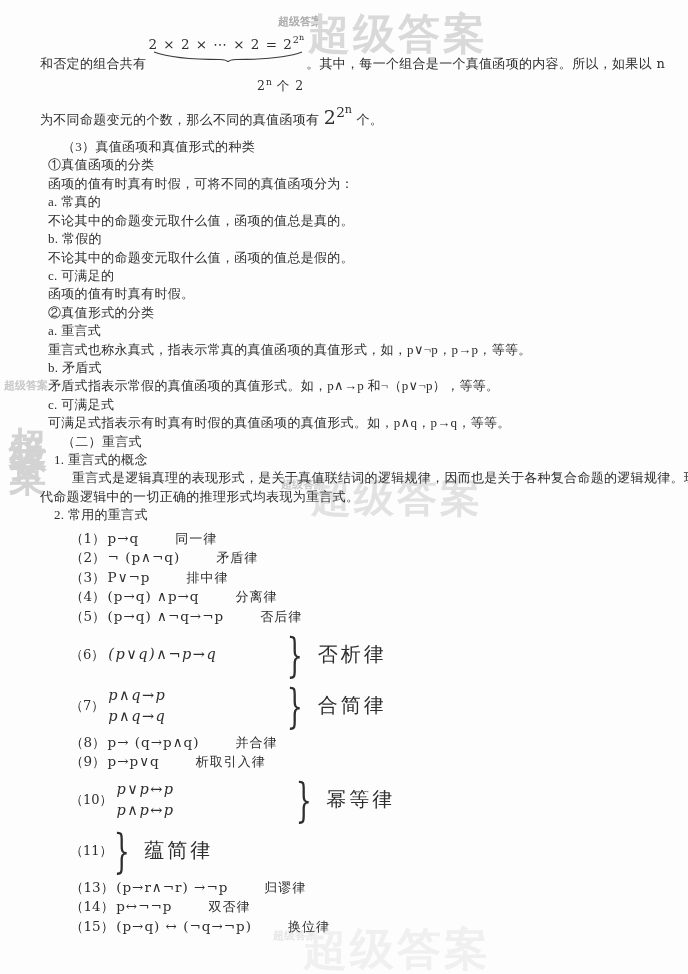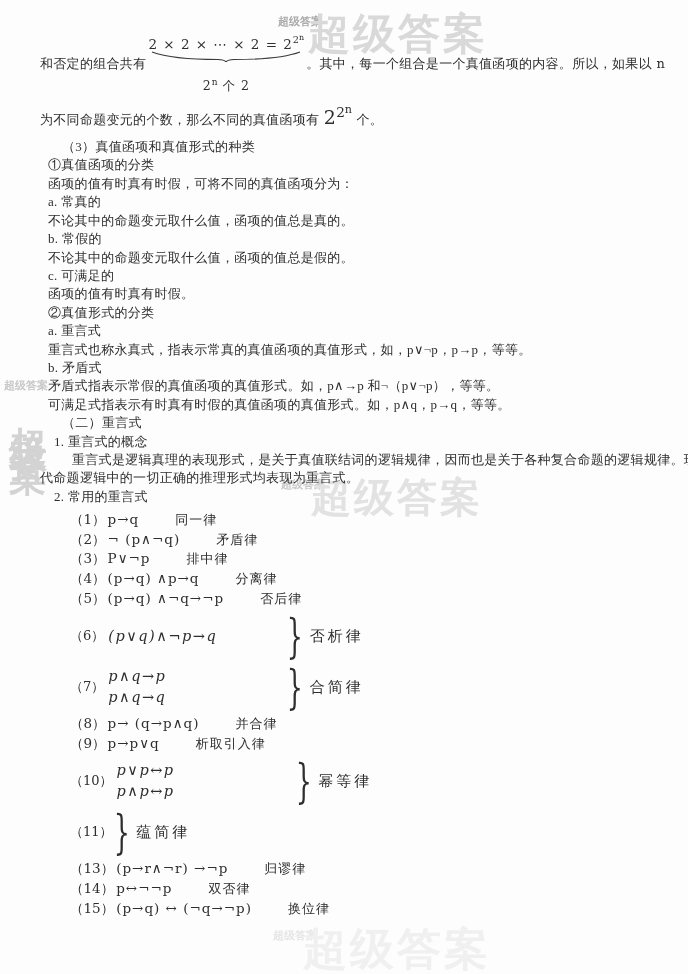--- a/index.html
+++ b/index.html
@@ -30,21 +30,21 @@
   .wm-bottom .wm-logo{color:#e6e6e6;margin-top:10px;}
   .wm-left{left:2px;top:380px;}
   .wm-left .wm-logo{color:#c8c8c8;display:block;margin-left:2px;}
   .wm-left .wm-text{writing-mode:vertical-rl;font-size:38px;color:#d3d3d3;letter-spacing:9px;margin-top:4px;display:block;}
 
   
   .content{position:absolute;left:40px;top:34px;width:616px;z-index:1;font-size:13px;letter-spacing:.3px;}
 
   
   .p1{display:flex;align-items:center;white-space:nowrap;}
-  .formula{display:inline-flex;flex-direction:column;align-items:center;margin:0 2px;line-height:1.1;}
+  .formula{display:inline-flex;flex-direction:column;align-items:flex-end;margin:0 2px;line-height:1.1;}
   .fx-top{font-size:13.5px;letter-spacing:1px;}
   .fx-label{font-size:12.5px;letter-spacing:1px;margin-top:16px;}
   .sup{font-size:.72em;vertical-align:.55em;letter-spacing:0;}
   .sup .sup{font-size:.82em;vertical-align:.4em;}
   .p2{margin-top:9px;white-space:nowrap;}
   .big2{font-size:19px;margin-top:29px;}
 
   
   .bodylines{margin-top:9px;font-family:Liberation Serif, serif;}
   .bl{line-height:18.4px;padding-left:8px;white-space:nowrap;}
@@ -56,21 +56,21 @@
   
   .items{padding-left:30px;margin-top:4px;}
   .item{line-height:18.6px;white-space:nowrap;font-size:13.5px;}
   .ino{letter-spacing:0;}
   .ifo{margin-left:2px;letter-spacing:1px;}
   .ilaw{margin-left:36px;font-size:13px;letter-spacing:1px;}
   .group{display:flex;align-items:center;margin:5px 0 4px 0;}
   .glines{width:178px;margin-left:4px;}
   .gline{font-style:italic;font-size:14.5px;line-height:21px;letter-spacing:1.5px;}
   .gbrace{font-size:46px;font-weight:200;transform:scaleX(.55);line-height:1;color:#2e2e2e;margin-left:-6px;}
-  .glaw{font-size:15px;letter-spacing:3px;}
+  .glaw{font-size:20px;letter-spacing:3px;margin-left:8px;}
 </style>
 </head>
 <body>
 
 <div class="page">
 
   <div class="wm wm-top">
     <span class="wm-logo">超级答案</span><span class="wm-text">超级答案</span>
   </div>
   <div class="wm wm-mid">
@@ -112,20 +112,21 @@
       <div class="bl">不论其中的命题变元取什么值，函项的值总是真的。</div>
       <div class="bl">b. 常假的</div>
       <div class="bl">不论其中的命题变元取什么值，函项的值总是假的。</div>
       <div class="bl">c. 可满足的</div>
       <div class="bl">函项的值有时真有时假。</div>
       <div class="bl">②真值形式的分类</div>
       <div class="bl">a. 重言式</div>
       <div class="bl">重言式也称永真式，指表示常真的真值函项的真值形式，如，p∨¬p，p→p，等等。</div>
       <div class="bl">b. 矛盾式</div>
       <div class="bl">矛盾式指表示常假的真值函项的真值形式。如，p∧→p 和¬（p∨¬p），等等。</div>
+      <div class="bl">c. 可满足式</div>
       <div class="bl">可满足式指表示有时真有时假的真值函项的真值形式。如，p∧q，p→q，等等。</div>
       <div class="bl ind1">（二）重言式</div>
       <div class="bl ind05">1. 重言式的概念</div>
       <div class="bl ind2">重言式是逻辑真理的表现形式，是关于真值联结词的逻辑规律，因而也是关于各种复合命题的逻辑规律。现</div>
       <div class="bl flush">代命题逻辑中的一切正确的推理形式均表现为重言式。</div>
       <div class="bl ind05">2. 常用的重言式</div>
     </div>
 
     <div class="items">
 

